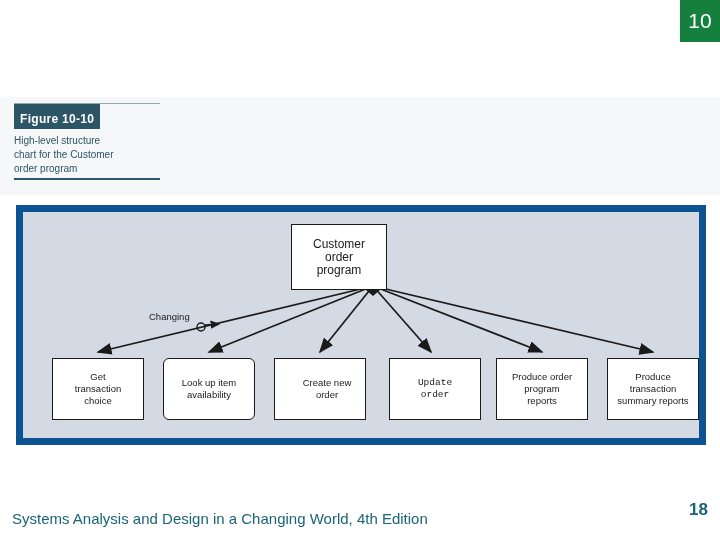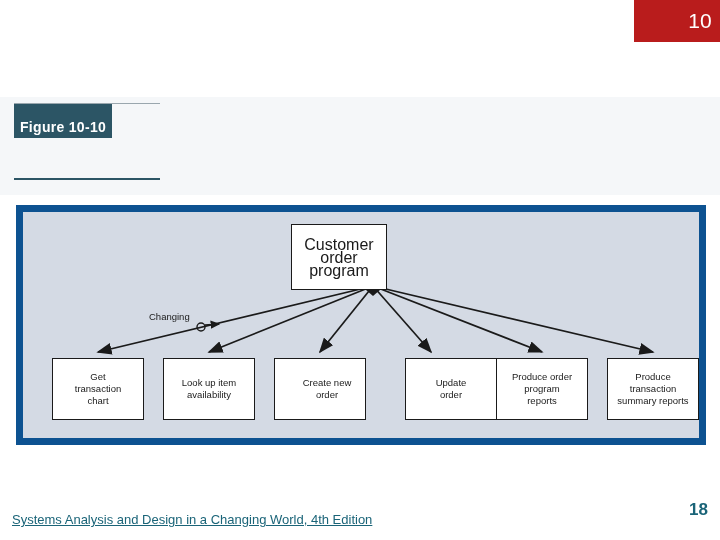--- a/index.html
+++ b/index.html
@@ -28,27 +28,26 @@
     letter-spacing: 0px;
   }
 
   
   #page-badge {
     position: absolute;
     right: 0px;
     top: 0px;
     width: 40px;
     height: 42px;
-    background: #b91c1c;
+    background: #15803d;
     color: #ffffff;
     font-size: 21px;
     display: flex;
     align-items: center;
     justify-content: center;
-    padding-left: 46px;
   }
 
   
   #caption-band {
     position: absolute;
     left: 0px;
     top: 97px;
     width: 720px;
     height: 98px;
     background: #f5f7f9;
@@ -56,23 +55,23 @@
   #caption-block {
     position: absolute;
     left: 14px;
     top: 104px;
     width: 146px;
   }
   #figure-tag {
     display: inline-block;
     background: #2c5565;
     color: #ffffff;
-    font-size: 14px;
+    font-size: 12px;
     font-weight: bold;
-    padding: 15px 6px 3px 6px;
+    padding: 8px 6px 3px 6px;
     letter-spacing: 0.3px;
   }
   #caption-text {
     margin-top: 5px;
     font-size: 10px;
     line-height: 14px;
     color: #2c5565;
   }
   #caption-rule {
     position: absolute;
@@ -128,21 +127,21 @@
     font-size: 9.5px;
     line-height: 12px;
     color: #1a1a1a;
     padding: 2px;
   }
   #root-node {
     left: 268px;
     top: 12px;
     width: 96px;
     height: 66px;
-    font-size: 16px;
+    font-size: 12px;
     line-height: 13px;
   }
   .leaf-node {
     top: 146px;
     width: 92px;
     height: 62px;
   }
 
   #selection-label {
     position: absolute;
@@ -150,23 +149,22 @@
     top: 99px;
     font-size: 9.5px;
     color: #1a1a1a;
   }
 
   
   #footer-text {
     position: absolute;
     left: 12px;
     bottom: 13px;
-    font-size: 13px;
+    font-size: 15px;
     color: #1a6478;
-    text-decoration: underline;
   }
   #footer-page {
     position: absolute;
     right: 12px;
     bottom: 20px;
     font-size: 17px;
     font-weight: bold;
     color: #1a6478;
   }
 </style>
@@ -175,20 +173,25 @@
 
 <div id="slide-title">
 </div>
 
 <div id="page-badge">10</div>
 
 <div id="caption-band"></div>
 <div id="caption-rule-top"></div>
 <div id="caption-block">
   <span id="figure-tag">Figure 10-10</span>
+  <div id="caption-text">
+    <div>High-level structure</div>
+    <div>chart for the Customer</div>
+    <div>order program</div>
+  </div>
 </div>
 <div id="caption-rule"></div>
 
 <div id="diagram-panel">
   <div id="diagram-inner">
 
     <svg id="diagram-svg" viewBox="0 0 676 226" preserveAspectRatio="none">
       <defs>
         <marker id="arrowhead" markerWidth="9" markerHeight="7" refX="8" refY="3.5" orient="auto" markerUnits="strokeWidth">
           <polygon points="0 0, 9 3.5, 0 7" fill="#1a1a1a"></polygon>
@@ -218,38 +221,38 @@
         <div>program</div>
       </div>
     </div>
 
     <div id="selection-label">Changing</div>
 
     <div class="node-box leaf-node" style="left:29px;text-align:center;">
       <div>
         <div>Get</div>
         <div>transaction</div>
-        <div>chart</div>
-      </div>
-    </div>
-    <div class="node-box leaf-node" style="left:140px;">
+        <div>choice</div>
+      </div>
+    </div>
+    <div class="node-box leaf-node" style="left:140px;border-radius:6px;">
       <div>
         <div>Look up item</div>
         <div>availability</div>
         <div></div>
       </div>
     </div>
     <div class="node-box leaf-node" style="left:251px;padding-left:16px;">
       <div>
         <div>Create new</div>
         <div>order</div>
         <div></div>
       </div>
     </div>
-    <div class="node-box leaf-node" style="left:382px;">
+    <div class="node-box leaf-node" style="left:366px;font-family:Liberation Mono, monospace;">
       <div>
         <div>Update</div>
         <div>order</div>
         <div></div>
       </div>
     </div>
     <div class="node-box leaf-node" style="left:473px;justify-content:center;">
       <div>
         <div>Produce order</div>
         <div>program</div>

